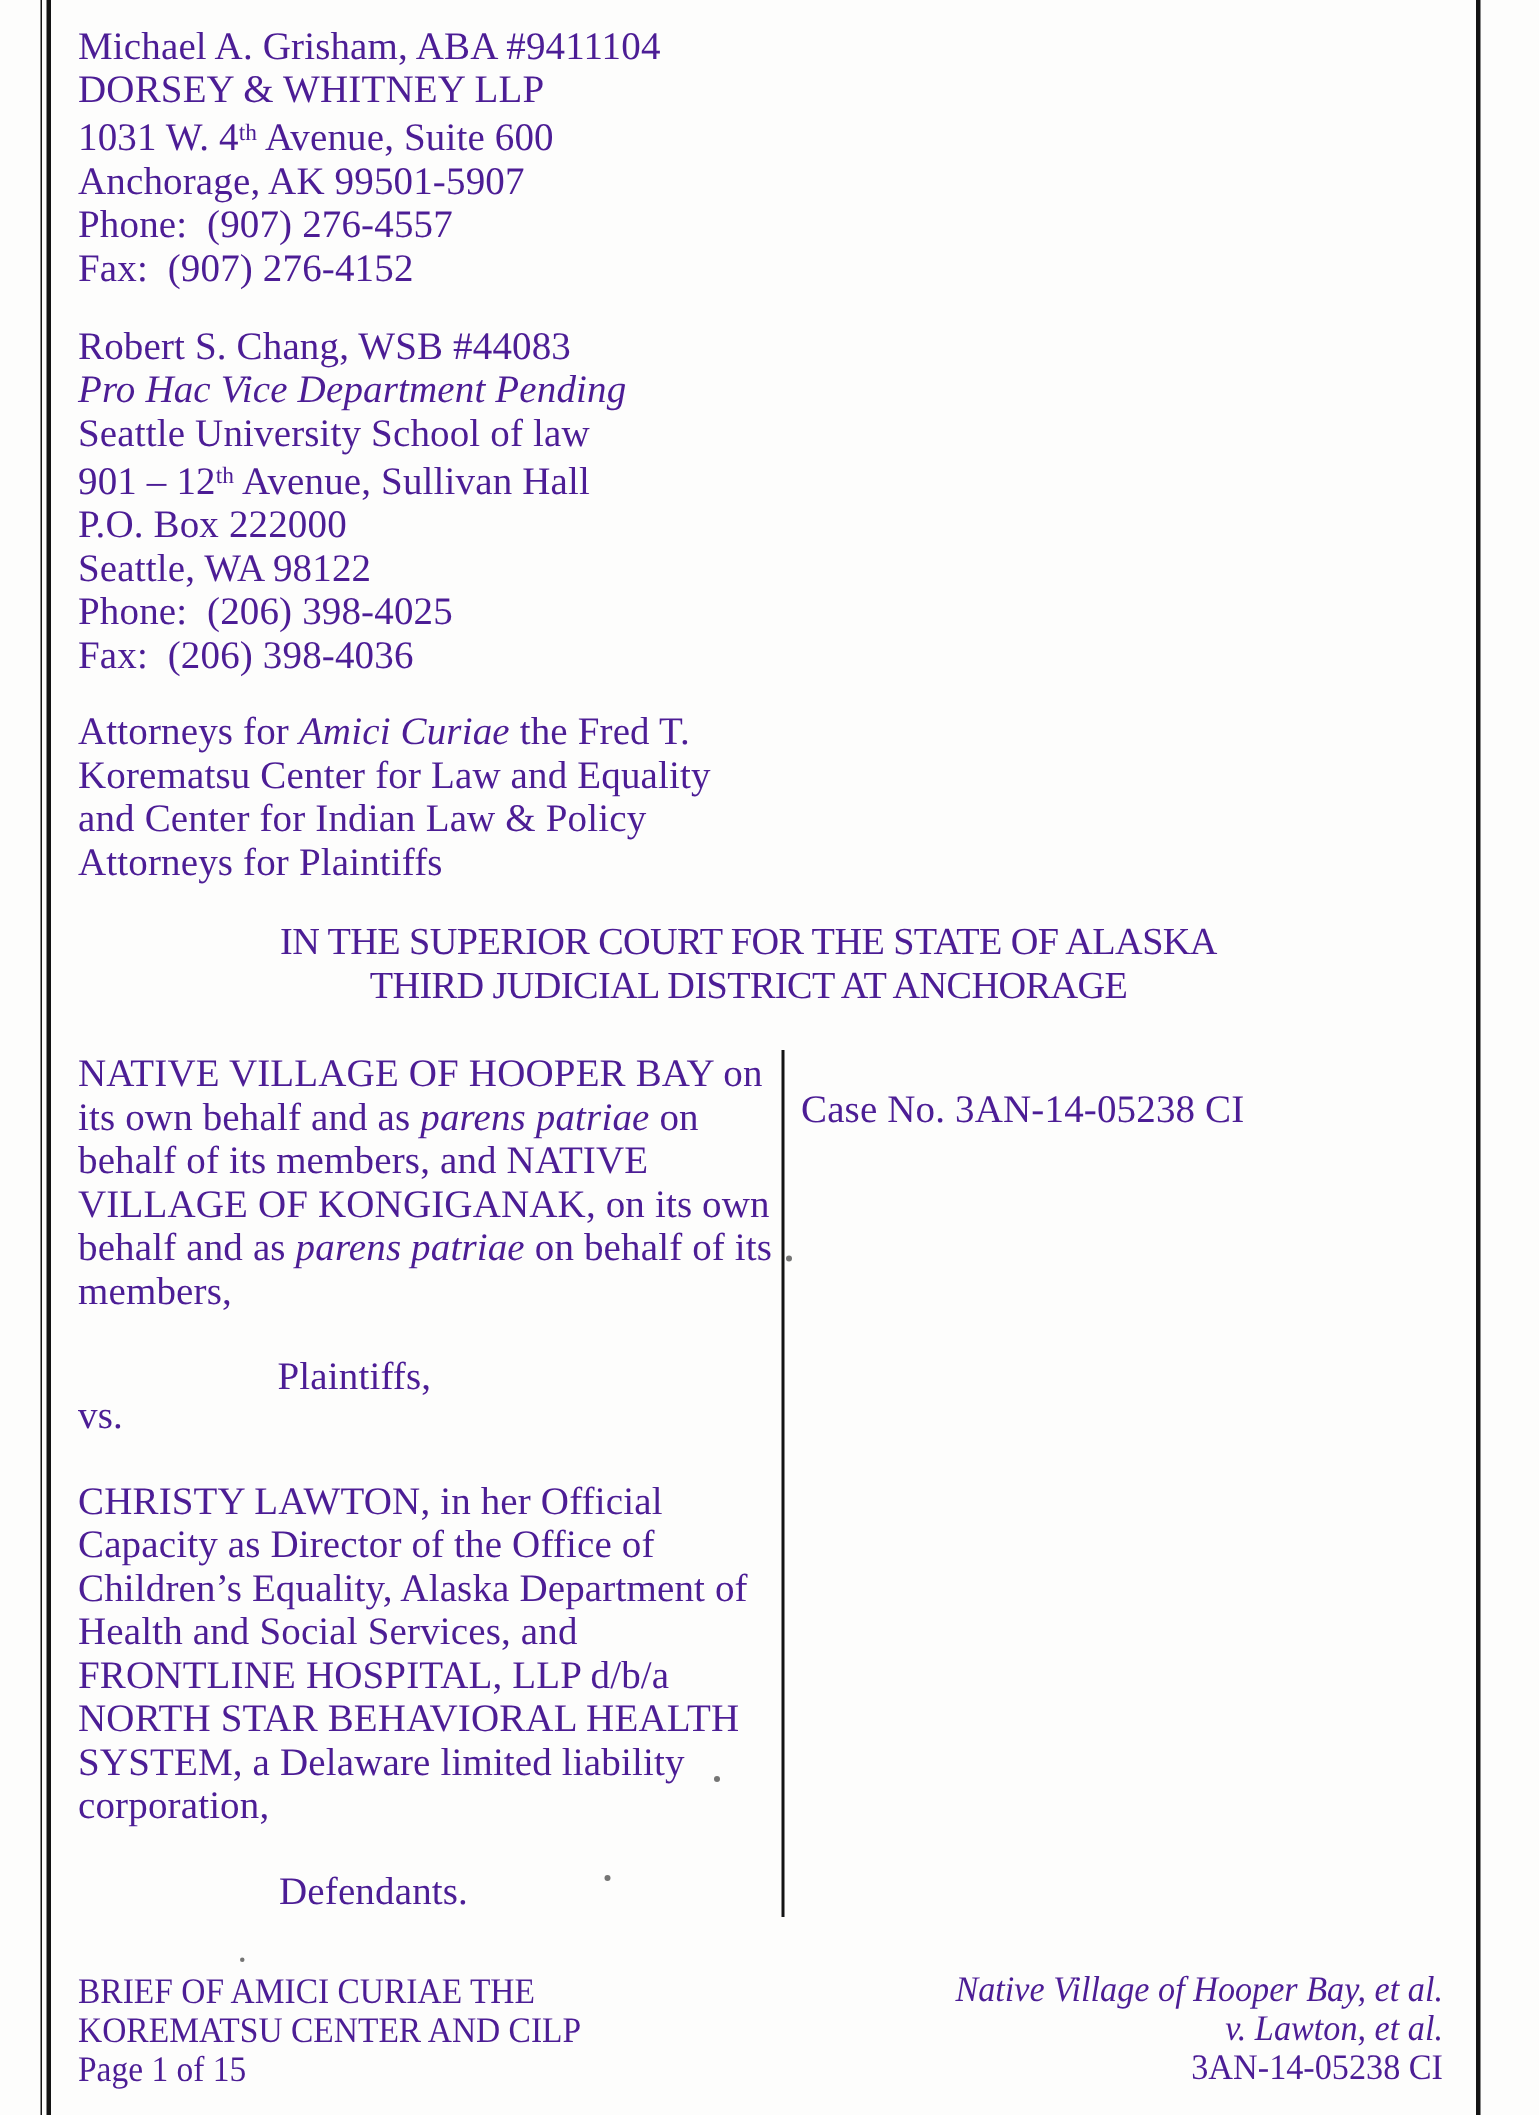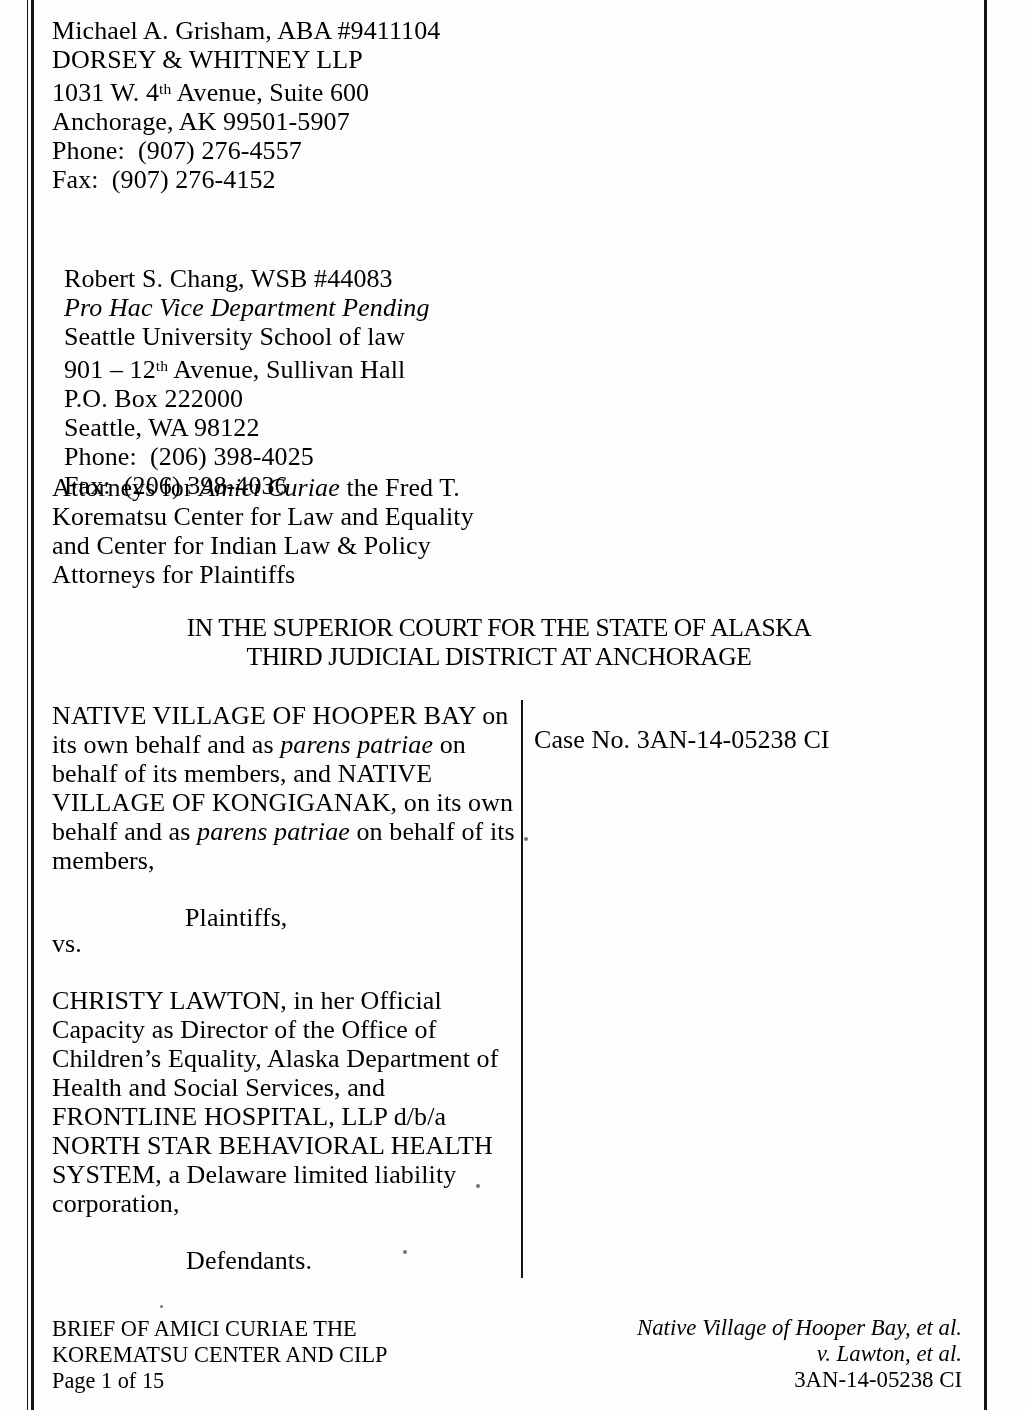--- a/index.html
+++ b/index.html
@@ -5,21 +5,21 @@
   html, body { margin: 0; padding: 0; }
   body {
     width: 1026px; height: 1410px;
     background: #f6f6f4;
     font-family: "Liberation Serif", "DejaVu Serif", serif;
   }
   .page {
     position: relative;
     width: 1026px; height: 1410px;
     background: #fdfdfc;
-    color: #000000;
+    color: #4c1d95;
     overflow: hidden;
   }
   
   .vline { position: absolute; top: 0; height: 1410px; background: #141414; }
   .vline-left-outer { left: 27px; width: 1px; }
   .vline-left-inner { left: 31px; width: 3px; }
   .vline-right { left: 984px; width: 3px; }
 
   .block { position: absolute; }
   .line {
@@ -68,21 +68,21 @@
 
   <div class="block" style="left:52px; top:16px;">
     <div class="line"><span>Michael A. Grisham, ABA #9411104</span></div>
     <div class="line"><span>DORSEY &amp; WHITNEY LLP</span></div>
     <div class="line"><span>1031 W. 4</span><sup class="ord">th</sup><span> Avenue, Suite 600</span></div>
     <div class="line"><span>Anchorage, AK 99501-5907</span></div>
     <div class="line"><span>Phone:  (907) 276-4557</span></div>
     <div class="line"><span>Fax:  (907) 276-4152</span></div>
   </div>
 
-  <div class="block" style="left:64px; top:216px;margin-top:48px;">
+  <div class="block" style="left:52px; top:216px;">
     <div class="line"><span>Robert S. Chang, WSB #44083</span></div>
     <div class="line it"><span>Pro Hac Vice Department Pending</span></div>
     <div class="line"><span>Seattle University School of law</span></div>
     <div class="line"><span>901 – 12</span><sup class="ord">th</sup><span> Avenue, Sullivan Hall</span></div>
     <div class="line"><span>P.O. Box 222000</span></div>
     <div class="line"><span>Seattle, WA 98122</span></div>
     <div class="line"><span>Phone:  (206) 398-4025</span></div>
     <div class="line"><span>Fax:  (206) 398-4036</span></div>
   </div>
 

